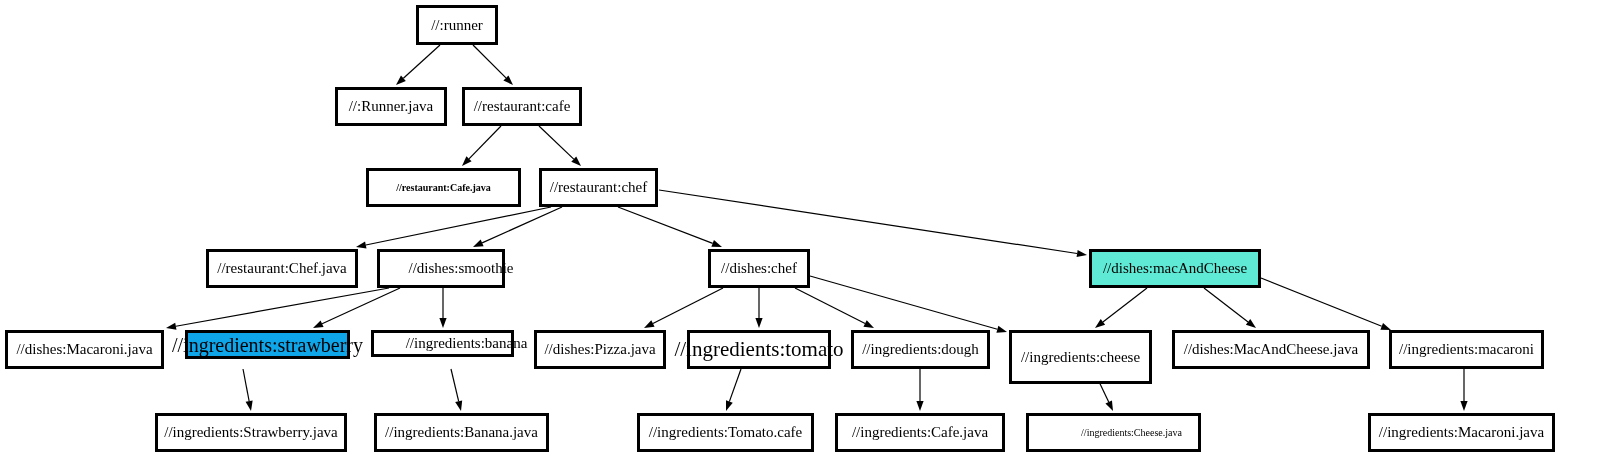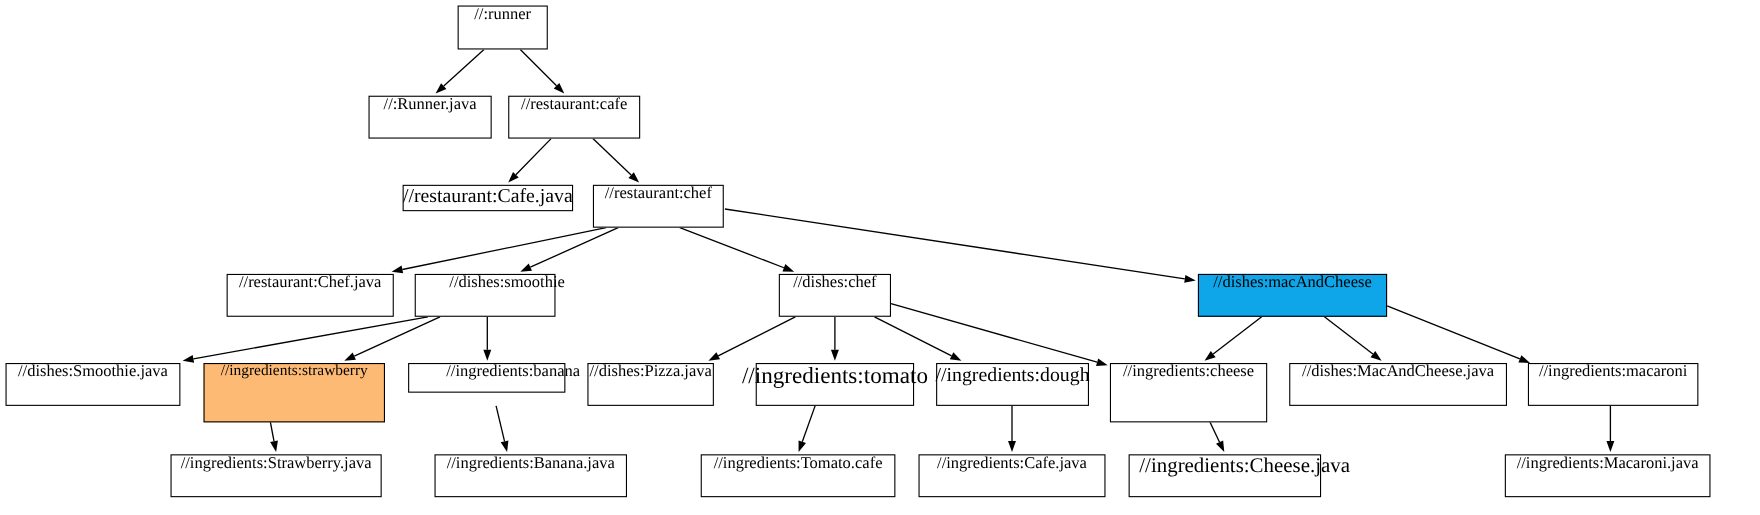--- a/index.html
+++ b/index.html
@@ -20,23 +20,24 @@
   #edge-layer {
     position: absolute;
     left: 0;
     top: 0;
     width: 1600px;
     height: 468px;
   }
   .graph-node {
     position: absolute;
     box-sizing: border-box;
-    border: 1px solid #eab308;
+    border: 3px solid #eab308;
     background: #ffffff;
     display: flex;
+    align-items: center;
     justify-content: center;
     font-size: 15px;
     line-height: 1;
     color: #000000;
     white-space: nowrap;
     z-index: 2;
   }
   .graph-node .node-label {
     display: block;
     padding: 0 4px;
@@ -147,77 +148,77 @@
   <div id="node-layer">
       <div class="graph-node" style="left: 416px; top: 5px; width: 82px; height: 40px; border-color: rgb(0, 0, 0); background: rgb(255, 255, 255); font-size: 15px;">
         <span class="node-label">//:runner</span>
       </div>
       <div class="graph-node" style="left: 335px; top: 87px; width: 112px; height: 39px; border-color: rgb(0, 0, 0); background: rgb(255, 255, 255); font-size: 15px;">
         <span class="node-label">//:Runner.java</span>
       </div>
       <div class="graph-node" style="left: 462px; top: 87px; width: 120px; height: 39px; border-color: rgb(0, 0, 0); background: rgb(255, 255, 255); font-size: 15px;">
         <span class="node-label">//restaurant:cafe</span>
       </div>
-      <div class="graph-node" style="left: 366px; top: 168px; width: 155px; height: 24px; border-color: rgb(0, 0, 0); background: rgb(255, 255, 255); font-size: 18px;">
+      <div class="graph-node" style="left: 366px; top: 168px; width: 155px; height: 39px; border-color: rgb(0, 0, 0); background: rgb(255, 255, 255); font-size: 10px; font-weight: bold;">
         <span class="node-label">//restaurant:Cafe.java</span>
       </div>
       <div class="graph-node" style="left: 539px; top: 168px; width: 119px; height: 39px; border-color: rgb(0, 0, 0); background: rgb(255, 255, 255); font-size: 15px;">
         <span class="node-label">//restaurant:chef</span>
       </div>
       <div class="graph-node" style="left: 206px; top: 249px; width: 152px; height: 39px; border-color: rgb(0, 0, 0); background: rgb(255, 255, 255); font-size: 15px;">
         <span class="node-label">//restaurant:Chef.java</span>
       </div>
       <div class="graph-node" style="left: 377px; top: 249px; width: 128px; height: 39px; border-color: rgb(0, 0, 0); background: rgb(255, 255, 255); font-size: 15px; padding-left: 40px;">
         <span class="node-label">//dishes:smoothie</span>
       </div>
       <div class="graph-node" style="left: 708px; top: 249px; width: 102px; height: 39px; border-color: rgb(0, 0, 0); background: rgb(255, 255, 255); font-size: 15px;">
         <span class="node-label">//dishes:chef</span>
       </div>
-      <div class="graph-node" style="left: 1089px; top: 249px; width: 172px; height: 39px; border-color: rgb(0, 0, 0); background: #0ea5e9; font-size: 15px;">
+      <div class="graph-node" style="left: 1089px; top: 249px; width: 172px; height: 39px; border-color: rgb(0, 0, 0); background: #5eead4; font-size: 15px;">
         <span class="node-label">//dishes:macAndCheese</span>
       </div>
       <div class="graph-node" style="left: 5px; top: 330px; width: 159px; height: 39px; border-color: rgb(0, 0, 0); background: rgb(255, 255, 255); font-size: 15px;">
-        <span class="node-label">//dishes:Smoothie.java</span>
-      </div>
-      <div class="graph-node" style="left: 185px; top: 330px; width: 165px; height: 54px; border-color: rgb(0, 0, 0); background: #fdba74; font-size: 14px;">
+        <span class="node-label">//dishes:Macaroni.java</span>
+      </div>
+      <div class="graph-node" style="left: 185px; top: 330px; width: 165px; height: 29px; border-color: rgb(0, 0, 0); background: #0ea5e9; font-size: 20px;">
         <span class="node-label">//ingredients:strawberry</span>
       </div>
       <div class="graph-node" style="left: 371px; top: 330px; width: 143px; height: 27px; border-color: rgb(0, 0, 0); background: rgb(255, 255, 255); font-size: 15px; padding-left: 48px;">
         <span class="node-label">//ingredients:banana</span>
       </div>
-      <div class="graph-node" style="left: 534px; top: 330px; width: 115px; height: 39px; border-color: rgb(0, 0, 0); background: rgb(255, 255, 255); font-size: 15px;">
+      <div class="graph-node" style="left: 534px; top: 330px; width: 132px; height: 39px; border-color: rgb(0, 0, 0); background: rgb(255, 255, 255); font-size: 15px;">
         <span class="node-label">//dishes:Pizza.java</span>
       </div>
       <div class="graph-node" style="left: 687px; top: 330px; width: 144px; height: 39px; border-color: rgb(0, 0, 0); background: rgb(255, 255, 255); font-size: 21px;">
         <span class="node-label">//ingredients:tomato</span>
       </div>
-      <div class="graph-node" style="left: 851px; top: 330px; width: 139px; height: 39px; border-color: rgb(0, 0, 0); background: rgb(255, 255, 255); font-size: 18px;">
+      <div class="graph-node" style="left: 851px; top: 330px; width: 139px; height: 39px; border-color: rgb(0, 0, 0); background: rgb(255, 255, 255); font-size: 15px;">
         <span class="node-label">//ingredients:dough</span>
       </div>
       <div class="graph-node" style="left: 1009px; top: 330px; width: 143px; height: 54px; border-color: rgb(0, 0, 0); background: rgb(255, 255, 255); font-size: 15px;">
         <span class="node-label">//ingredients:cheese</span>
       </div>
       <div class="graph-node" style="left: 1172px; top: 330px; width: 198px; height: 39px; border-color: rgb(0, 0, 0); background: rgb(255, 255, 255); font-size: 15px;">
         <span class="node-label">//dishes:MacAndCheese.java</span>
       </div>
       <div class="graph-node" style="left: 1389px; top: 330px; width: 155px; height: 39px; border-color: rgb(0, 0, 0); background: rgb(255, 255, 255); font-size: 15px;">
         <span class="node-label">//ingredients:macaroni</span>
       </div>
       <div class="graph-node" style="left: 155px; top: 413px; width: 192px; height: 39px; border-color: rgb(0, 0, 0); background: rgb(255, 255, 255); font-size: 15px;">
         <span class="node-label">//ingredients:Strawberry.java</span>
       </div>
-      <div class="graph-node" style="left: 374px; top: 413px; width: 175px; height: 39px; border-color: rgb(0, 0, 0); background: rgb(255, 255, 255); font-size: 15px; margin-left: 21px;">
+      <div class="graph-node" style="left: 374px; top: 413px; width: 175px; height: 39px; border-color: rgb(0, 0, 0); background: rgb(255, 255, 255); font-size: 15px;">
         <span class="node-label">//ingredients:Banana.java</span>
       </div>
       <div class="graph-node" style="left: 637px; top: 413px; width: 177px; height: 39px; border-color: rgb(0, 0, 0); background: rgb(255, 255, 255); font-size: 15px;">
         <span class="node-label">//ingredients:Tomato.cafe</span>
       </div>
       <div class="graph-node" style="left: 835px; top: 413px; width: 170px; height: 39px; border-color: rgb(0, 0, 0); background: rgb(255, 255, 255); font-size: 15px;">
         <span class="node-label">//ingredients:Cafe.java</span>
       </div>
-      <div class="graph-node" style="left: 1026px; top: 413px; width: 175px; height: 39px; border-color: rgb(0, 0, 0); background: rgb(255, 255, 255); font-size: 19px; padding-left: 36px;">
+      <div class="graph-node" style="left: 1026px; top: 413px; width: 175px; height: 39px; border-color: rgb(0, 0, 0); background: rgb(255, 255, 255); font-size: 10px; padding-left: 36px;">
         <span class="node-label">//ingredients:Cheese.java</span>
       </div>
       <div class="graph-node" style="left: 1368px; top: 413px; width: 187px; height: 39px; border-color: rgb(0, 0, 0); background: rgb(255, 255, 255); font-size: 15px;">
         <span class="node-label">//ingredients:Macaroni.java</span>
       </div>
     </div>
 </div>
 
 </body></html>

